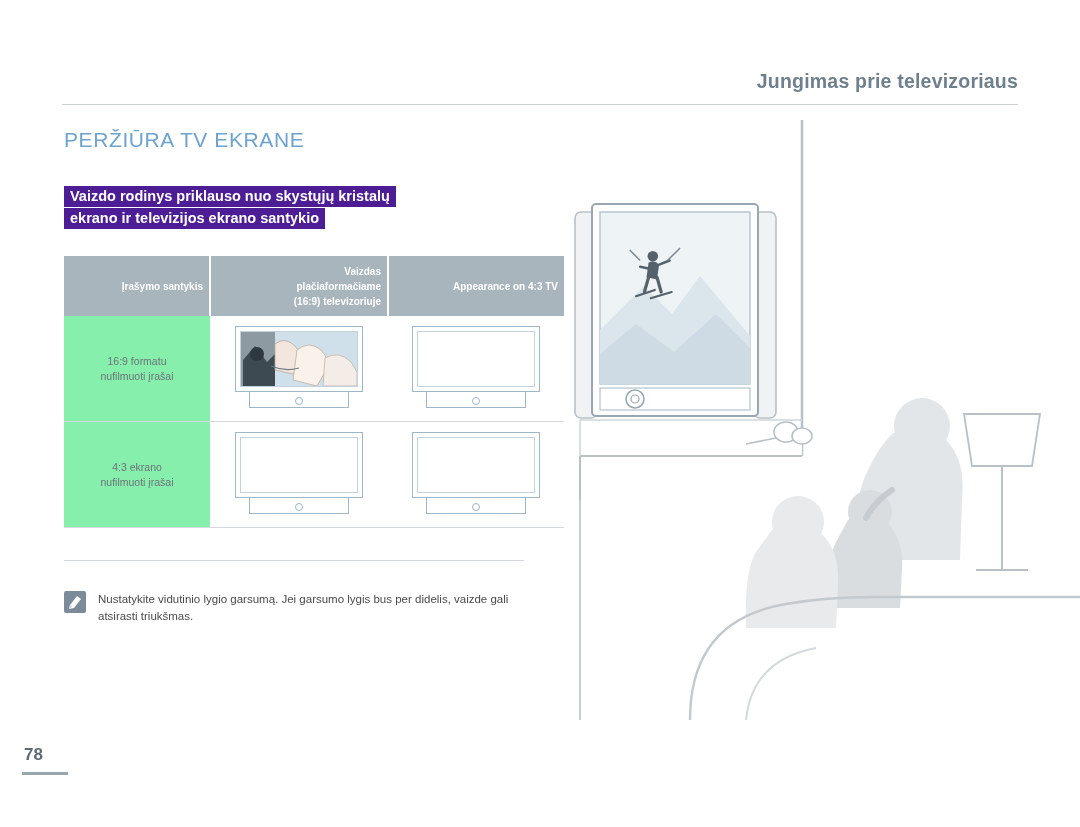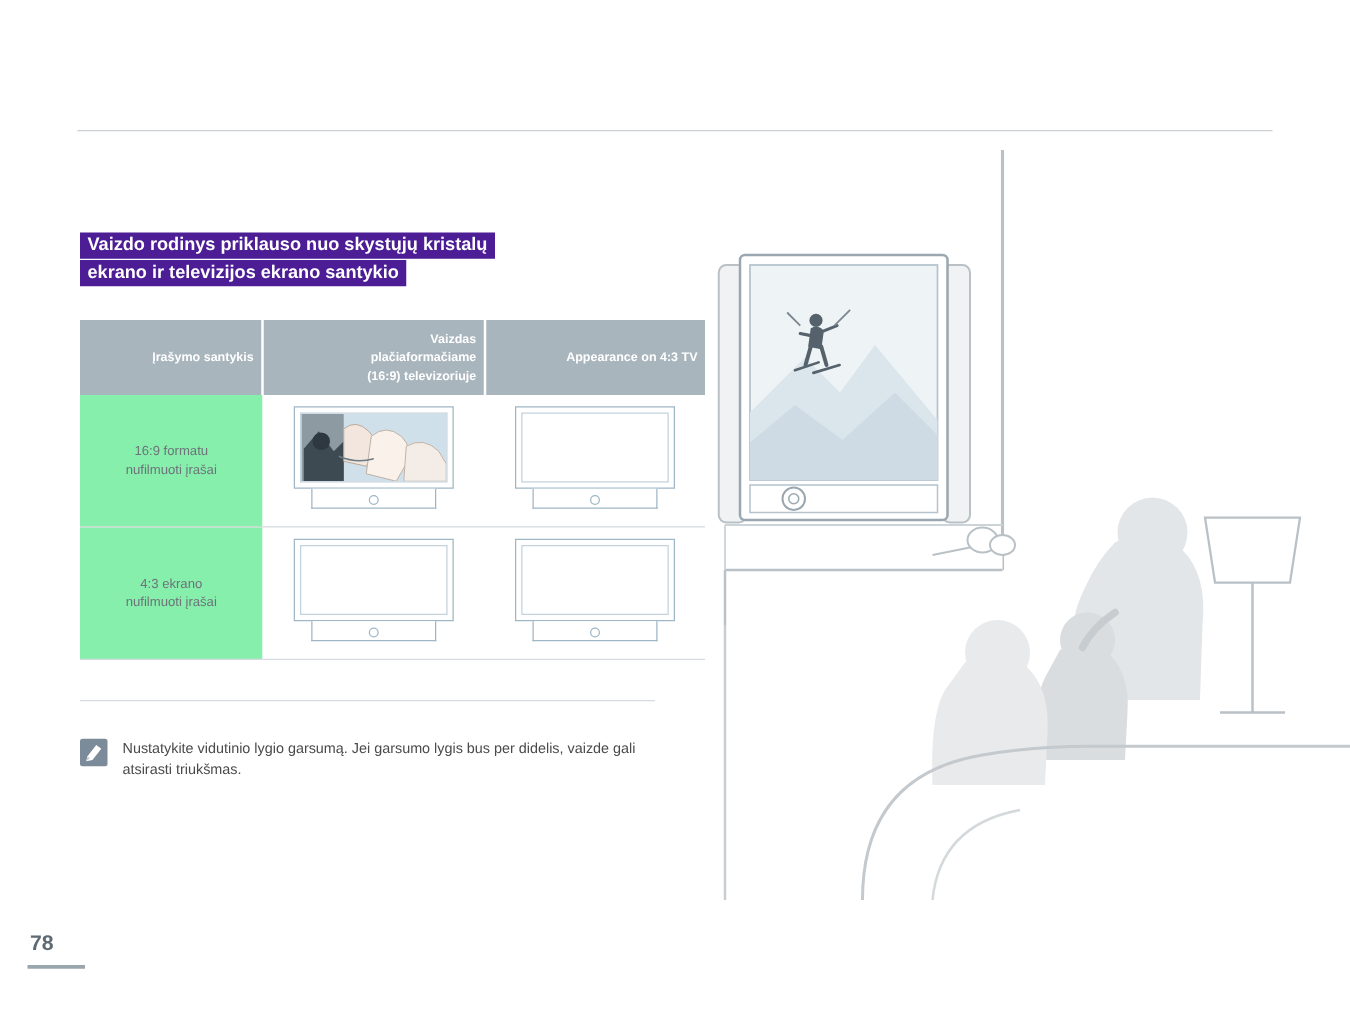--- a/index.html
+++ b/index.html
@@ -214,22 +214,24 @@
     top: 100px;
     width: 540px;
     height: 620px;
   }
 </style>
 </head>
 <body>
 
 <div class="page">
 
+  <div class="header-title">Jungimas prie televizoriaus</div>
   <div class="header-rule"></div>
 
+  <div class="section-title">PERŽIŪRA TV EKRANE</div>
 
   <div class="subtitle">
     <span>Vaizdo rodinys priklauso nuo skystųjų kristalų</span><br>
     <span>ekrano ir televizijos ekrano santykio</span>
   </div>
 
   <table class="tv-table">
     <thead>
       <tr>
         <th class="col-a">Įrašymo santykis</th>

